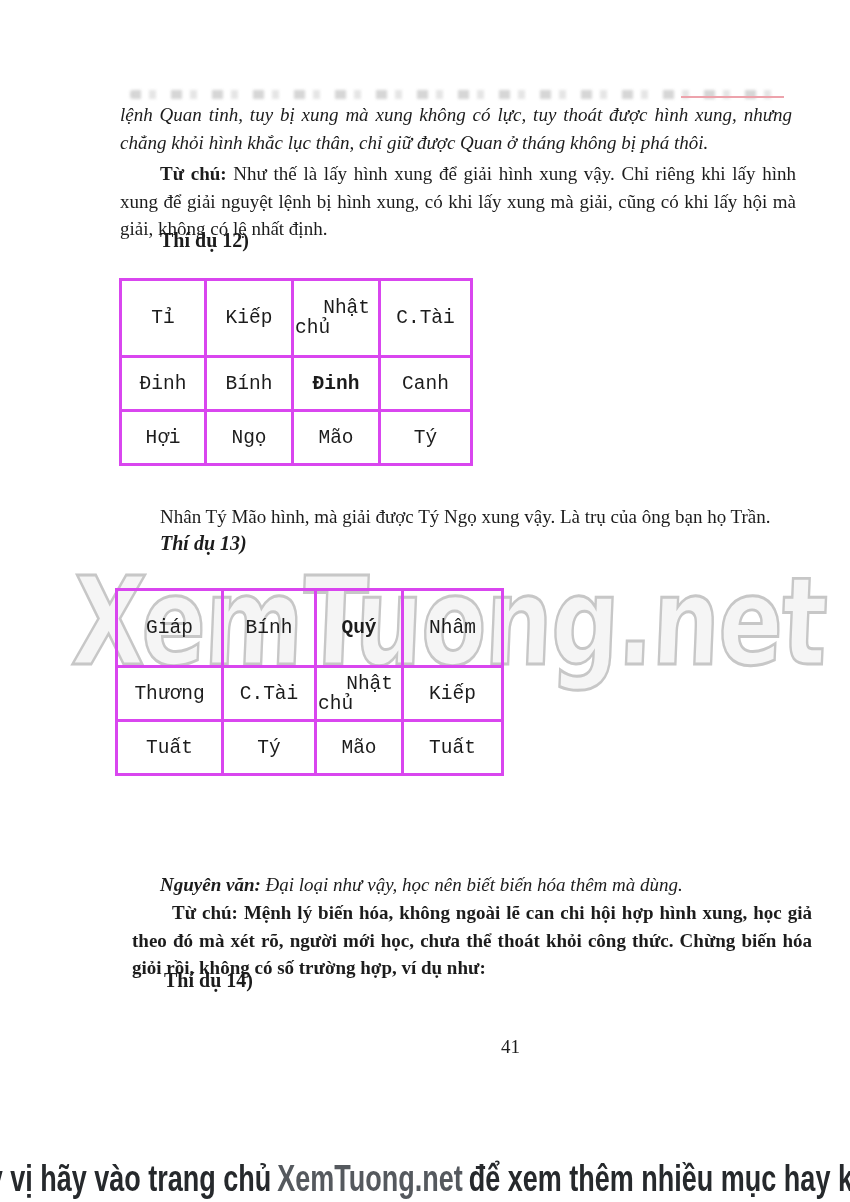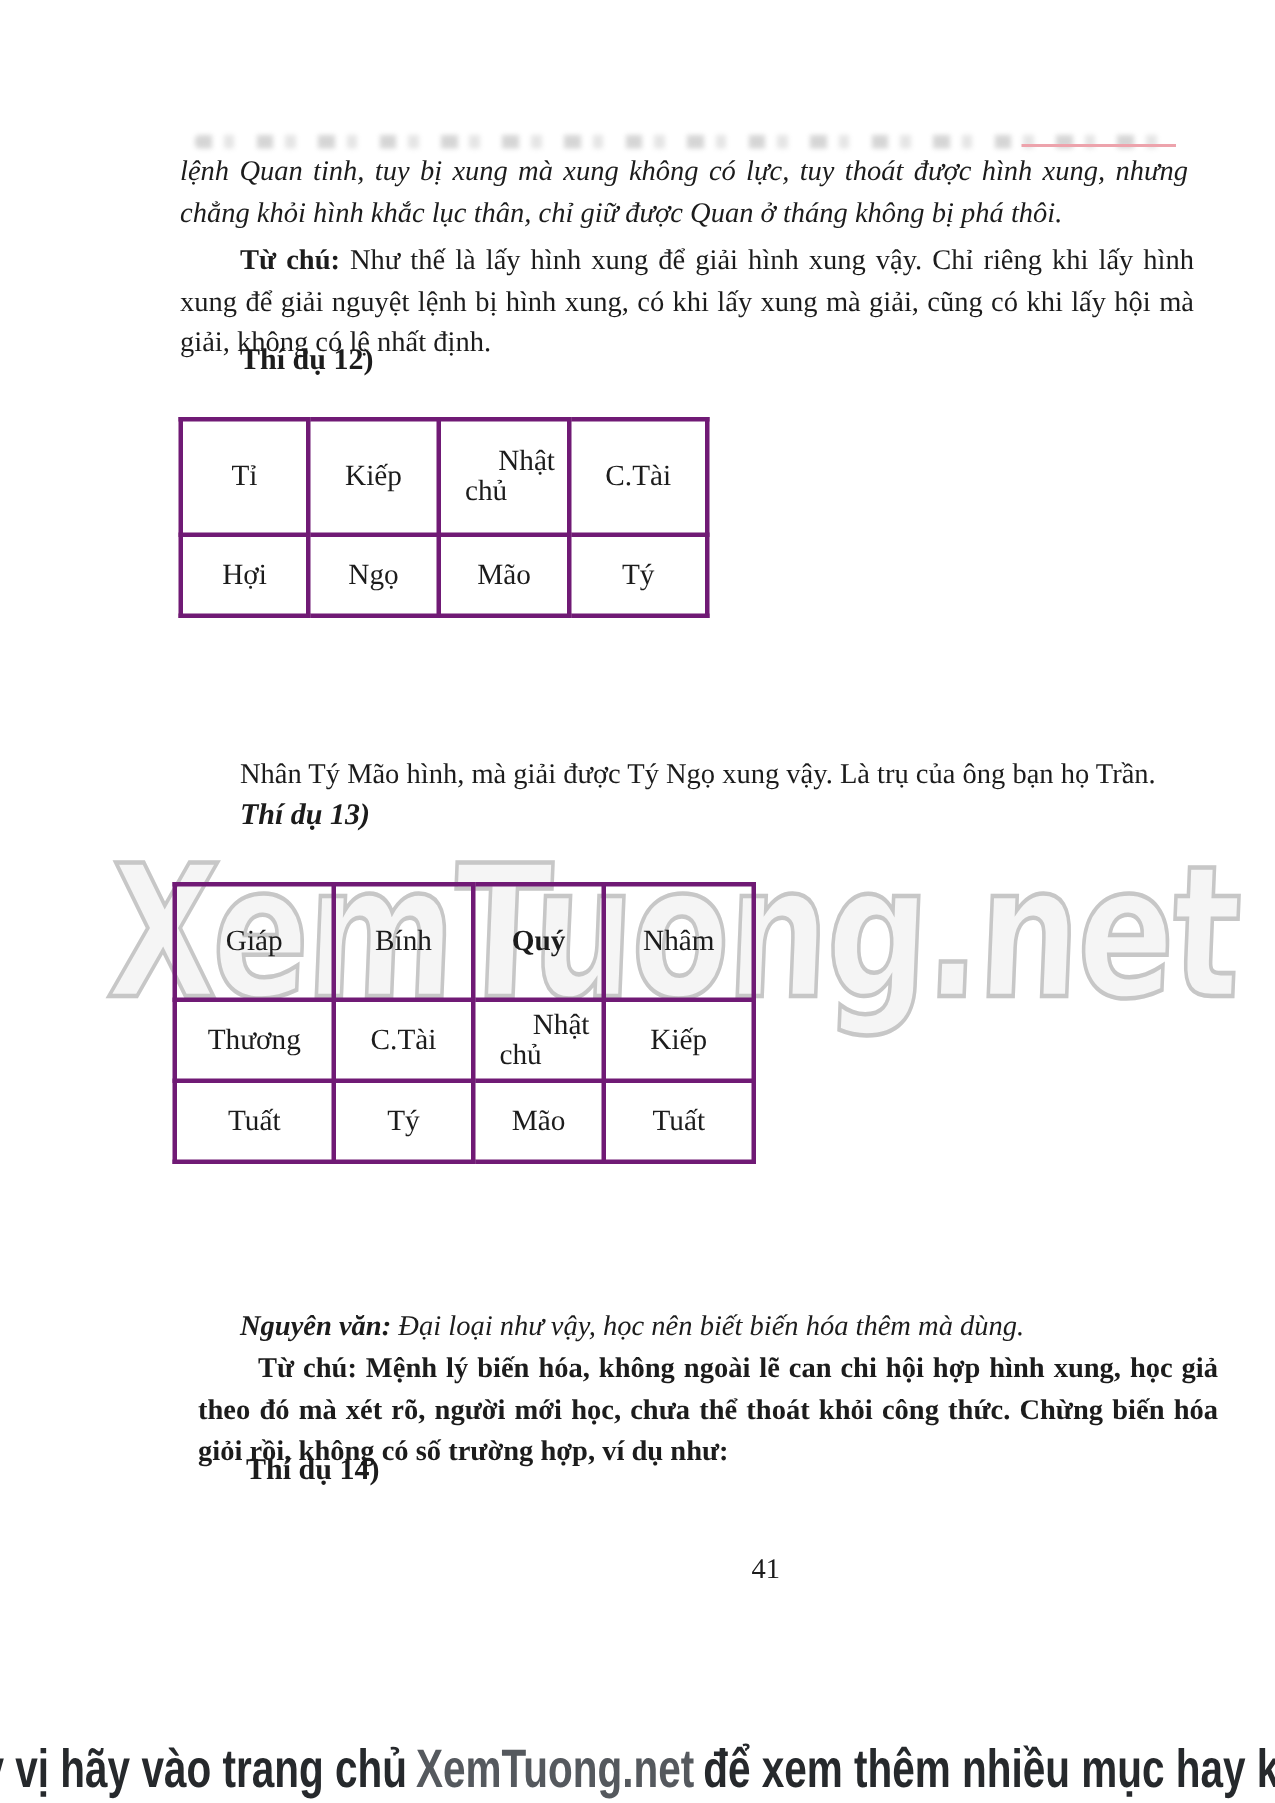--- a/index.html
+++ b/index.html
@@ -20,29 +20,29 @@
     background:repeating-linear-gradient(90deg,
       rgba(110,110,110,.75) 0 11px, rgba(255,255,255,0) 11px 19px,
       rgba(130,130,130,.55) 19px 26px, rgba(255,255,255,0) 26px 41px);
     filter:blur(1.6px); border-radius:3px;
   }
   .redline { left:681px; top:96px; width:103px; height:2px; background:#eda3ac; }
 
   
   table { border-collapse:collapse; table-layout:fixed; position:relative; z-index:2; background:transparent; }
   td {
-    border:3px solid #701a75; font-size:19.5px; text-align:center;
-    vertical-align:middle; padding:0 4px; background:transparent;
+    border:3px solid #d946ef; font-size:19.5px; text-align:center;
+    vertical-align:middle; padding:0 4px; background:transparent;font-family:Liberation Mono, monospace;
   }
   .zodiac-table tr:first-child td { height:74px; }
   .zodiac-table tr:nth-child(2) td { height:51px; }
   .zodiac-table tr:nth-child(3) td { height:51px; }
   td.split { padding:0; }
   td.split .l1 { text-align:right; padding-right:8px; }
-  td.split .l2 { text-align:left; padding-left:16px; margin-top:-2px; }
+  td.split .l2 { text-align:left; padding-left:1px; margin-top:-2px; }
 
   
   .watermark { left:70px; top:538px; z-index:1; }
 
   
   .page-number { left:390px; top:1036px; width:130px; text-align:right; font-size:19px; }
 
   
   .footer {
     left:0; top:1155px; width:850px; height:47px;
@@ -82,20 +82,26 @@
       </colgroup>
     <tbody>
         <tr>
           <td>Tỉ</td>
           <td>Kiếp</td>
           <td class="split">
             <div class="l1">Nhật</div>
             <div class="l2">chủ</div>
           </td>
           <td>C.Tài</td>
+        </tr>
+        <tr>
+          <td>Đinh</td>
+          <td>Bính</td>
+          <td style="font-weight: bold;">Đinh</td>
+          <td>Canh</td>
         </tr>
         <tr>
           <td>Hợi</td>
           <td>Ngọ</td>
           <td>Mão</td>
           <td>Tý</td>
         </tr>
       </tbody>
   </table>
 

